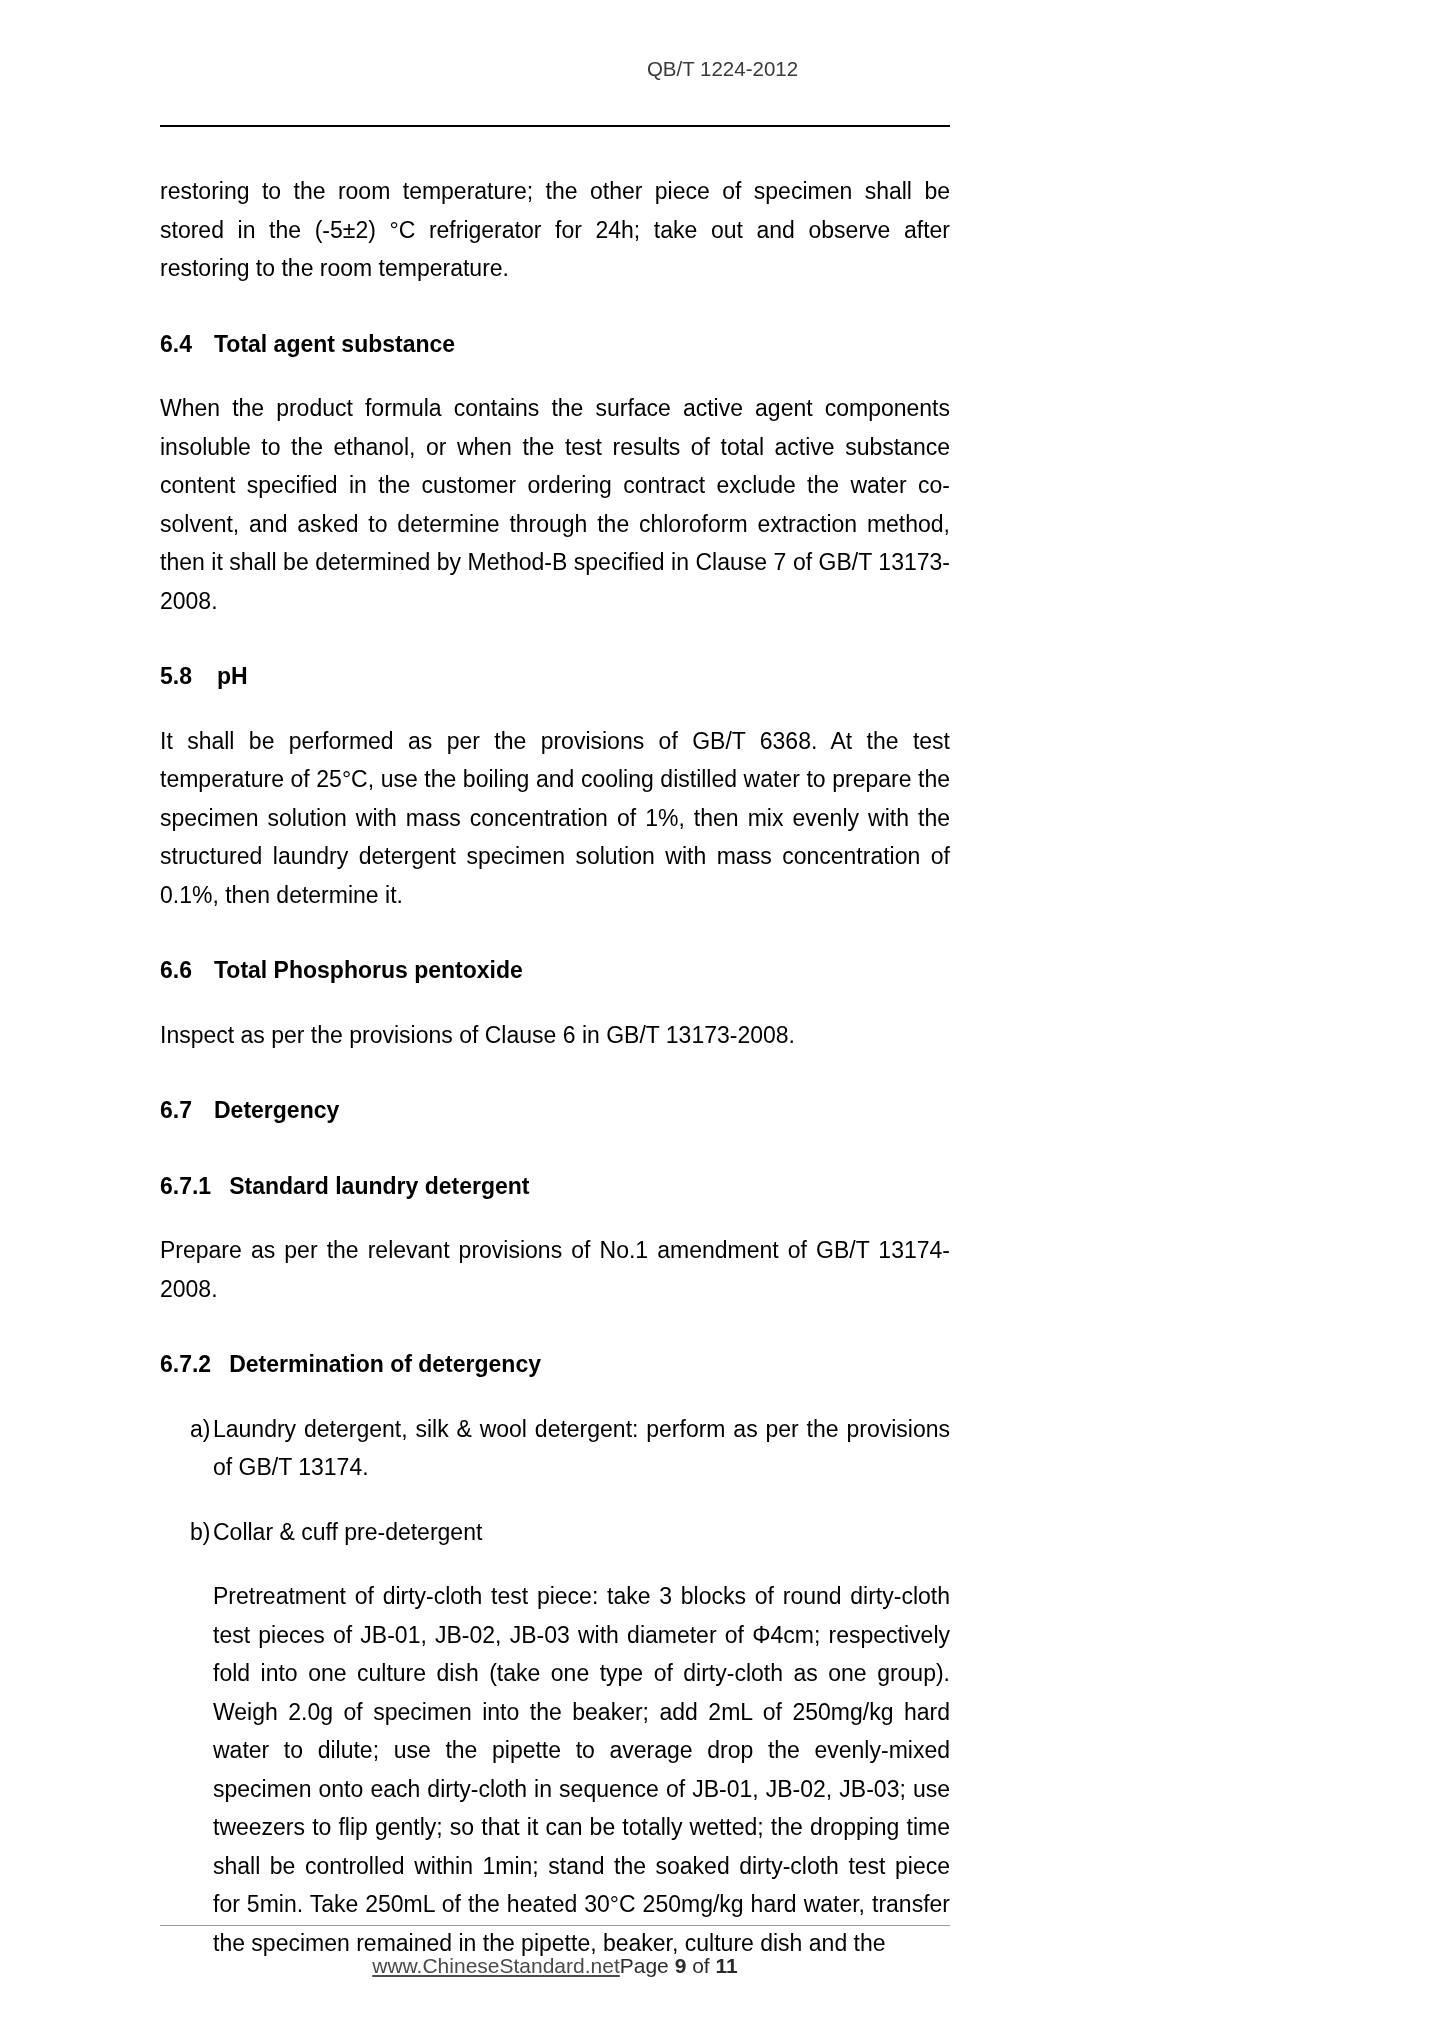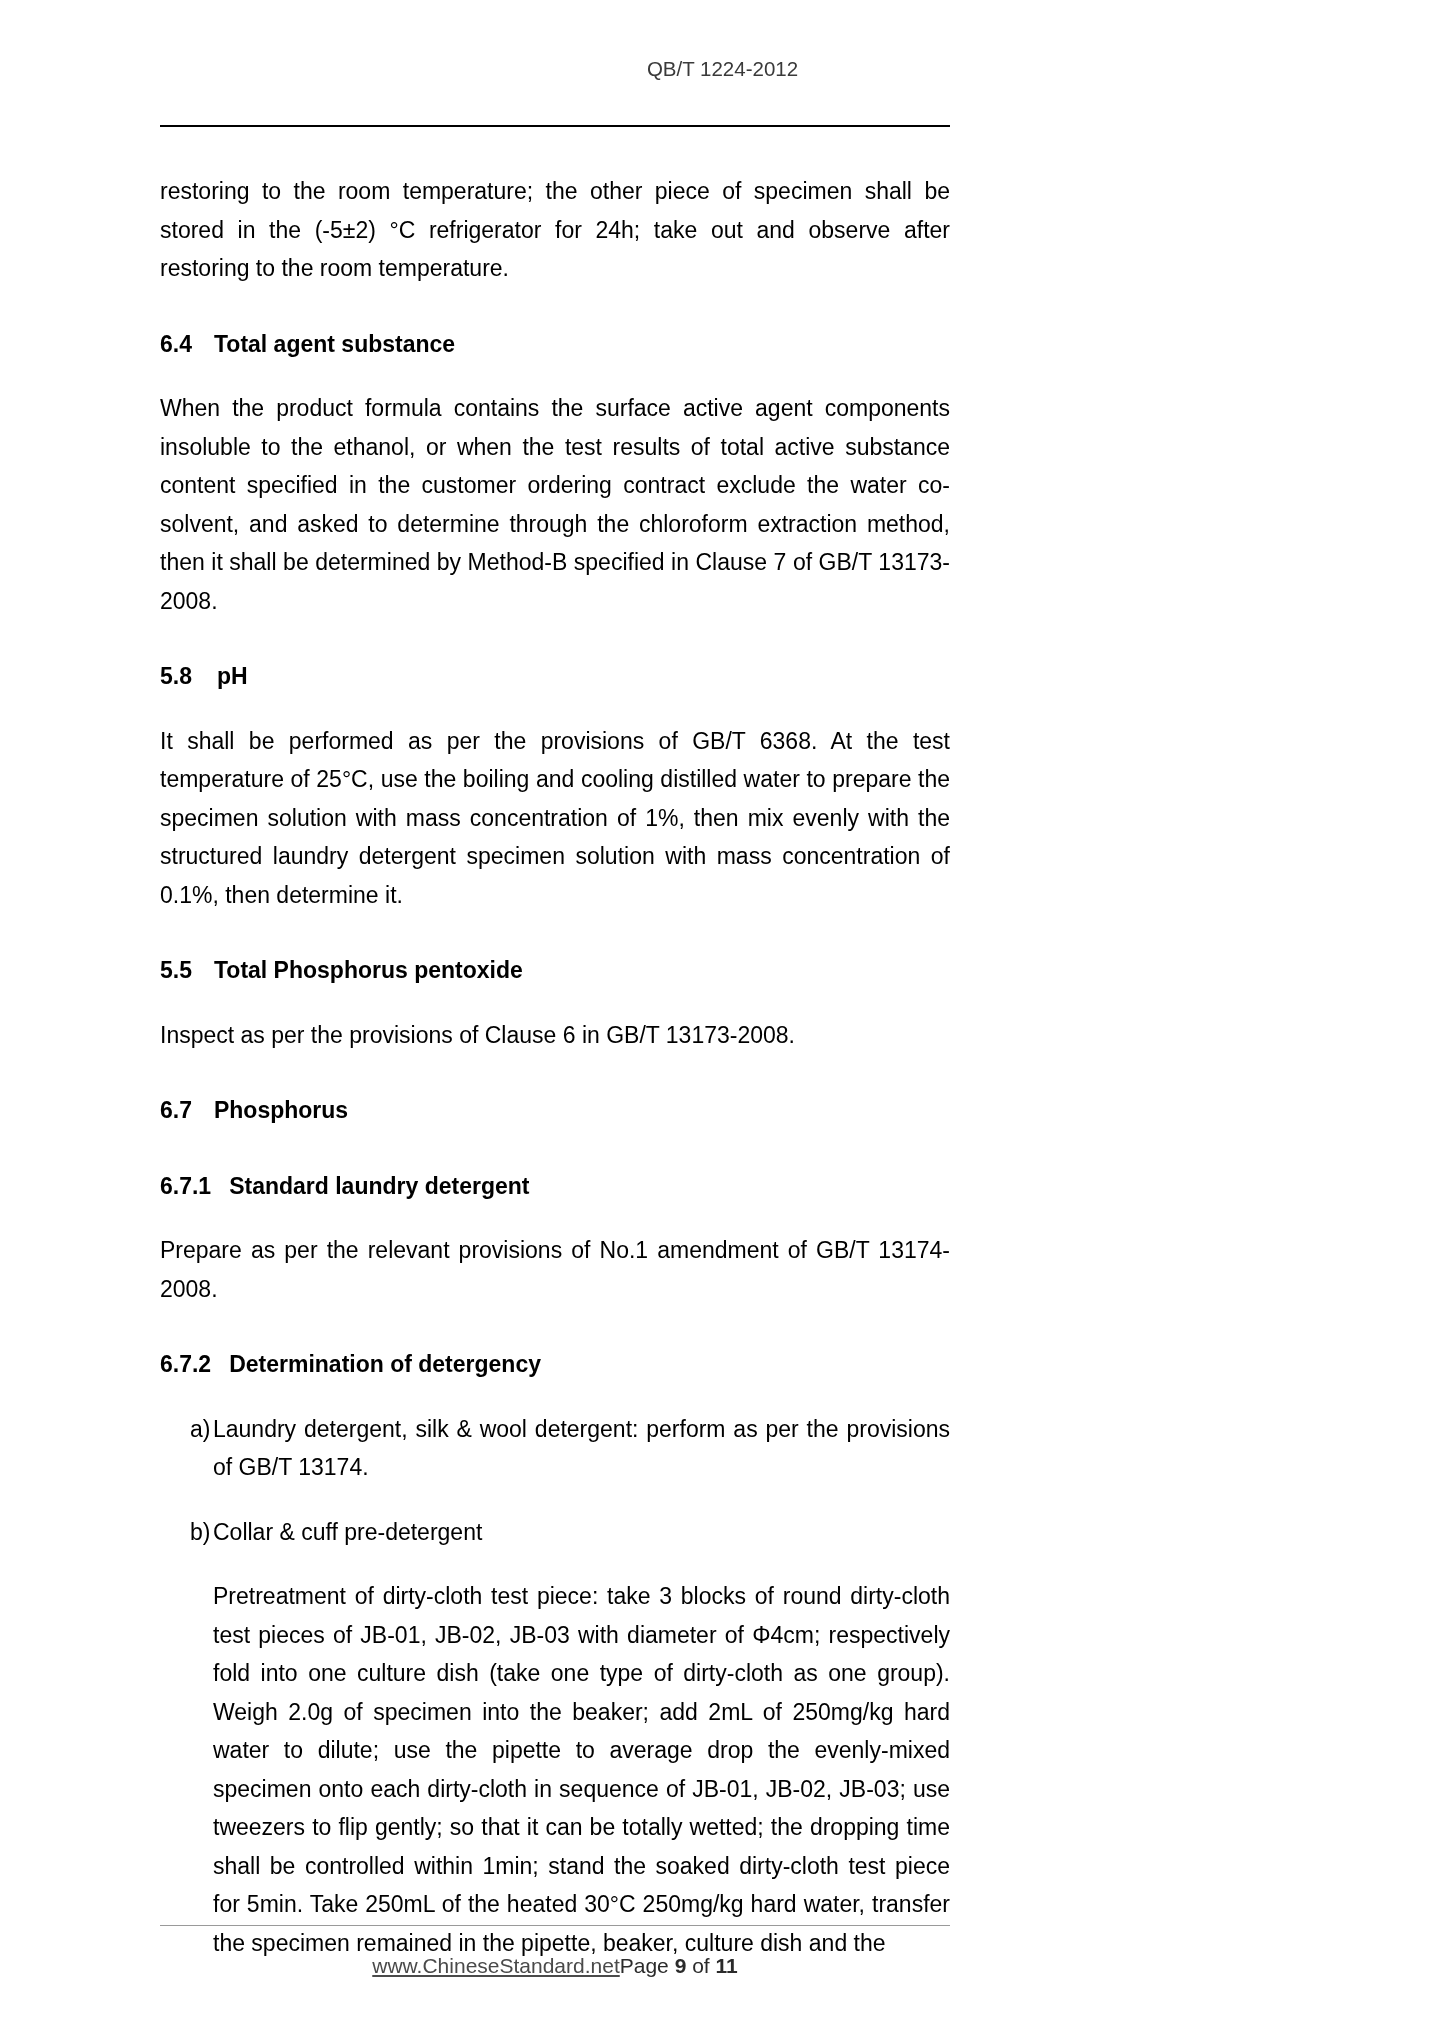--- a/index.html
+++ b/index.html
@@ -149,27 +149,27 @@
 
     <p class="para">When the product formula contains the surface active agent components insoluble to the ethanol, or when the test results of total active substance content specified in the customer ordering contract exclude the water co-solvent, and asked to determine through the chloroform extraction method, then it shall be determined by Method-B specified in Clause 7 of GB/T 13173-2008.</p>
 
     <h3 class="heading">
       <span class="num">5.8</span><span class="gap-l"></span><span>pH</span>
     </h3>
 
     <p class="para">It shall be performed as per the provisions of GB/T 6368. At the test temperature of 25°C, use the boiling and cooling distilled water to prepare the specimen solution with mass concentration of 1%, then mix evenly with the structured laundry detergent specimen solution with mass concentration of 0.1%, then determine it.</p>
 
     <h3 class="heading">
-      <span class="num">5.5</span><span class="gap-m"></span><span>Total Phosphorus pentoxide</span>
+      <span class="num">6.6</span><span class="gap-m"></span><span>Total Phosphorus pentoxide</span>
     </h3>
 
     <p class="para">Inspect as per the provisions of Clause 6 in GB/T 13173-2008.</p>
 
     <h3 class="heading">
-      <span class="num">6.7</span><span class="gap-m"></span><span>Phosphorus</span>
+      <span class="num">6.7</span><span class="gap-m"></span><span>Detergency</span>
     </h3>
 
     <h3 class="heading">
       <span class="num">6.7.1</span><span class="gap-s"></span><span>Standard laundry detergent</span>
     </h3>
 
     <p class="para">Prepare as per the relevant provisions of No.1 amendment of GB/T 13174-2008.</p>
 
     <h3 class="heading">
       <span class="num">6.7.2</span><span class="gap-s"></span><span>Determination of detergency</span>

